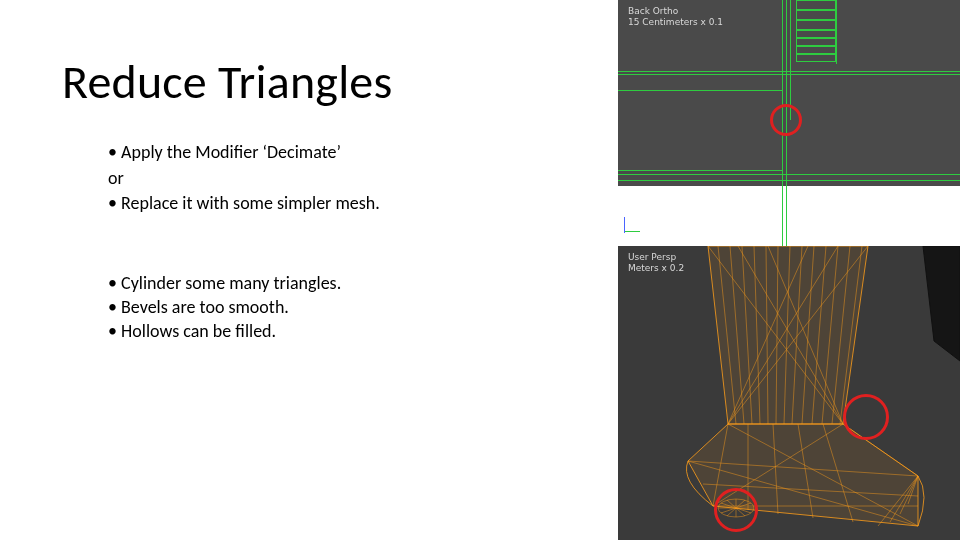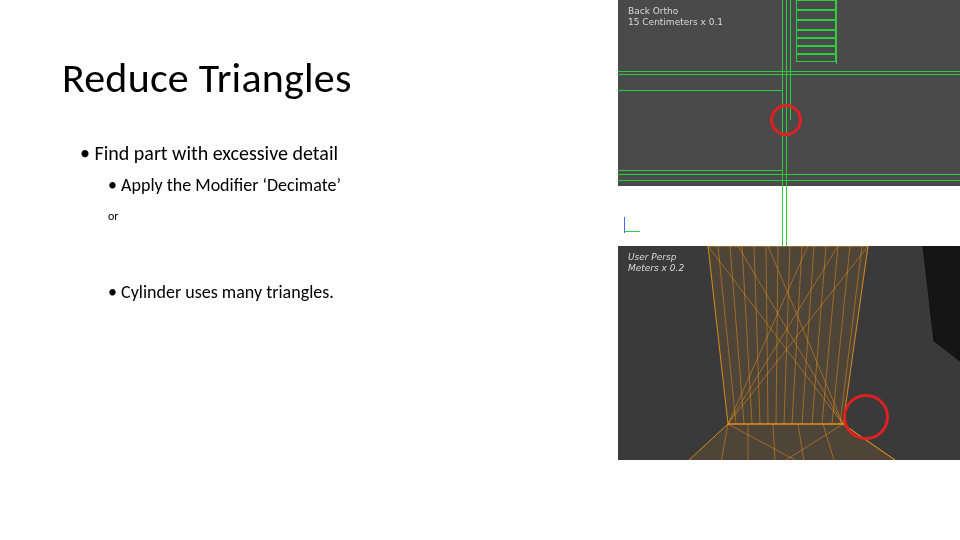--- a/index.html
+++ b/index.html
@@ -1,57 +1,59 @@
 <!DOCTYPE html>
 <html><head>
 <meta charset="utf-8">
 <style>
   * { margin: 0; padding: 0; box-sizing: border-box; }
   html, body { width: 960px; height: 540px; font-family: Calibri, "Segoe UI", Arial, sans-serif; background: #fff; color: #000; overflow: hidden; }
   .slide { position: relative; width: 960px; height: 540px; }
 
-  .title { position: absolute; left: 62px; top: 52px; font-size: 42px; font-weight: 400; letter-spacing: 0.2px; }
+  .title { position: absolute; left: 62px; top: 52px; font-size: 48px; font-weight: 400; letter-spacing: 0.2px; }
 
   .body { position: absolute; left: 80px; top: 140px; width: 480px; font-size: 20px; line-height: 1.35; }
   .body .lvl1 { margin-bottom: 6px; }
   .body .lvl2 { margin-left: 28px; font-size: 18px; }
-  .body .or  { margin-left: 28px; font-size: 12px; margin-top: 11px; }
+  .body .or  { margin-left: 28px; font-size: 18px; margin-top: 2px; }
   .body .gap { height: 56px; }
   .bullet::before { content: "• "; }
 
   
   .wire-panel { position: absolute; right: 0; top: 0; width: 342px; height: 186px; background: #4a4a4a; }
   .wire-label { position: absolute; left: 10px; top: 6px; color: #d9d9d9; font-size: 9px; line-height: 1.2; font-family: "DejaVu Sans", Arial, sans-serif; }
   .wf-line { position: absolute; background: #2ecc40; }
   .wf-box  { position: absolute; border: 1px solid #2ecc40; }
   .axis-x { position: absolute; width: 16px; height: 1px; background: #2ecc40; }
   .axis-y { position: absolute; width: 1px; height: 16px; background: #4a64ff; }
   .red-circle { position: absolute; border: 3px solid #e02020; border-radius: 50%; }
 
   
-  .persp-panel { position: absolute; right: 0; top: 246px; width: 342px; height: 214px; background: #3a3a3a; overflow: hidden; font-style: italic; }
+  .persp-panel { position: absolute; right: 0; top: 246px; width: 342px; height: 294px; background: #3a3a3a; overflow: hidden; }
   .persp-label { position: absolute; left: 10px; top: 6px; color: #d9d9d9; font-size: 9px; line-height: 1.2; font-family: "DejaVu Sans", Arial, sans-serif; }
 
   .mesh-svg { position: absolute; left: 0; top: 0; }
 
   .red-circle2 { position: absolute; border: 3px solid #e02020; border-radius: 50%; }
 </style>
 </head>
 <body>
 
 <div class="slide">
 
   <div class="title">Reduce Triangles</div>
 
   <div class="body">
-    <div class="lvl1 bullet">Find part with excessive detail</div>
     <div class="lvl2 bullet">Apply the Modifier ‘Decimate’</div>
     <div class="or">or</div>
+    <div class="lvl2 bullet">Replace it with some simpler mesh.</div>
     <div class="gap"></div>
-    <div class="lvl2 bullet">Cylinder uses many triangles.</div>
+    <div class="lvl2 bullet">Cylinder some many triangles.</div>
+    <div class="lvl2 bullet">Bevels are too smooth.</div>
+    <div class="lvl2 bullet">Hollows can be filled.</div>
   </div>
 
   <div class="wire-panel">
     <div class="wire-label">
       <div>Back Ortho</div>
       <div>15 Centimeters x 0.1</div>
     </div>
 
     <div class="wf-line" style="left:0;top:71px;width:342px;height:1px;"></div>
     <div class="wf-line" style="left:0;top:74px;width:342px;height:1px;"></div>

